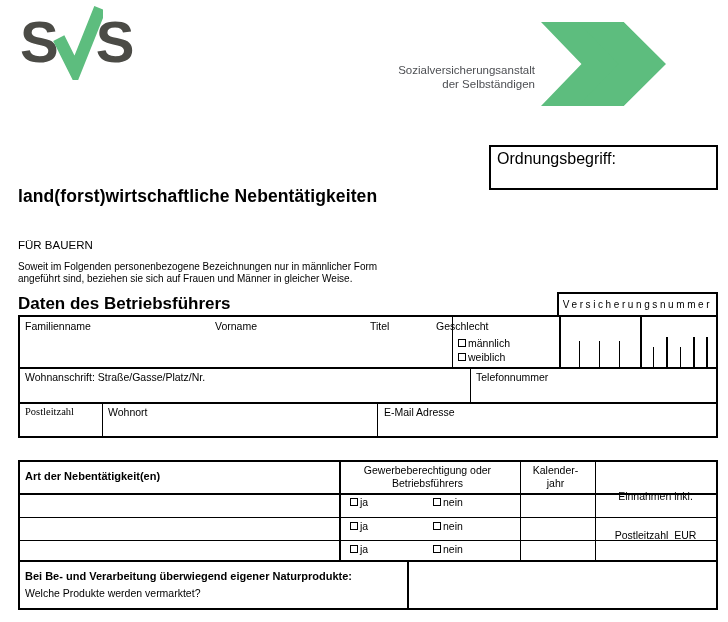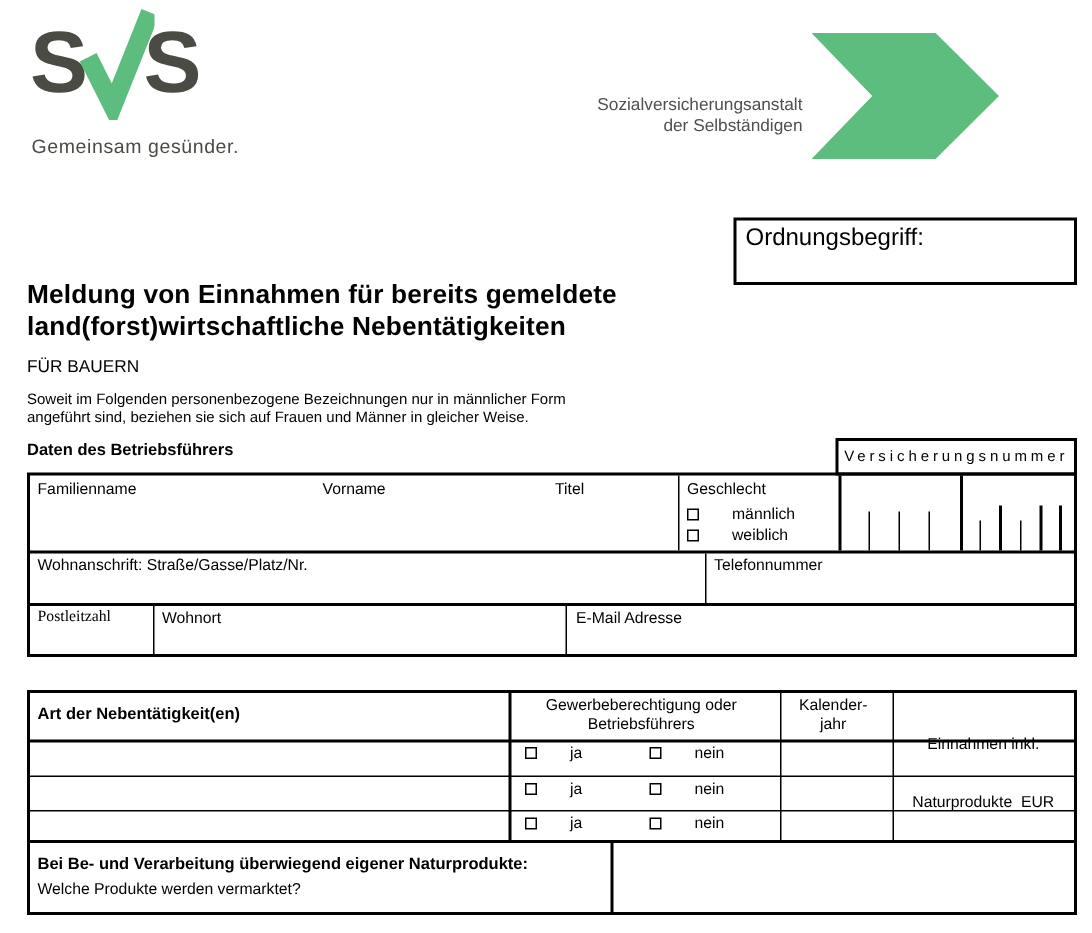--- a/index.html
+++ b/index.html
@@ -15,66 +15,64 @@
   .chev{top:22px;width:88px;height:84px;background:#5dbd7e;
         clip-path:polygon(0 0,52% 0,100% 50%,52% 100%,0 100%,46% 50%);}
   .chev1{left:541px;} .chev2{left:578px;}
   
   .ordbox{left:489px;top:145px;width:229px;height:45px;border:2px solid #000;box-sizing:border-box;}
   .ordlbl{left:497px;top:150px;font-size:16px;}
   
   .title{left:18px;top:186px;font-size:17.5px;font-weight:bold;line-height:21px;letter-spacing:.1px;}
   .subtitle{left:18px;top:239px;font-size:11.5px;font-weight:normal;}
   .disclaimer{left:18px;top:261px;font-size:10px;line-height:12px;}
-  .sechead{left:18px;top:294px;font-size:11px;font-weight:bold;}
+  .sechead{left:18px;top:294px;font-size:17px;font-weight:bold;}
   
   .vline,.hline{background:#000;}
   .lbl{font-size:10.5px;}
   .b{font-weight:bold;}
   
   .vsnrhead{left:557px;top:292px;width:161px;height:25px;border:2px solid #000;box-sizing:border-box;
             display:flex;align-items:center;justify-content:center;font-size:10px;letter-spacing:2.6px;white-space:nowrap;}
   
   .table1{left:18px;top:315px;width:700px;height:123px;border:2px solid #000;box-sizing:border-box;}
   .table2{left:18px;top:460px;width:700px;height:102px;border:2px solid #000;box-sizing:border-box;}
   .box3{left:18px;top:560px;width:700px;height:50px;border:2px solid #000;box-sizing:border-box;}
   
-  .cbrow{display:flex;align-items:center;gap:22px;}
+  .cbrow{display:flex;align-items:center;gap:2px;}
   .cb{display:inline-block;width:8px;height:8px;border:1.4px solid #000;box-sizing:border-box;background:#fff;}
   .cbl{font-size:10.5px;line-height:10px;}
   .center2{text-align:center;font-size:10.5px;line-height:13px;}
   .pre{white-space:pre;}
   .fill{background:transparent;}
 </style>
 </head>
 <body>
 
 <div class="page">
 
   <div class="abs logo">
     <span class="logo-s">S</span>
     <svg class="logo-check" viewBox="0 0 52 76">
       <path d="M6 34 L23 68 L49 3" stroke="#5dbd7e" stroke-width="13" fill="none"></path>
     </svg>
     <span class="logo-s">S</span>
   </div>
-  <div class="abs tagline">Gemeinsam gesünder.</div>
 
   <div class="abs org">
     <div>Sozialversicherungsanstalt</div>
     <div>der Selbständigen</div>
   </div>
   <div class="abs chev chev1"></div>
   <div class="abs chev chev2"></div>
 
   <div class="abs ordbox"></div>
   <div class="abs ordlbl">Ordnungsbegriff:</div>
 
   <div class="abs title">
-    <div>Meldung von Einnahmen für bereits gemeldete</div>
     <div>land(forst)wirtschaftliche Nebentätigkeiten</div>
   </div>
   <div class="abs subtitle">FÜR BAUERN</div>
   <div class="abs disclaimer">
     <div>Soweit im Folgenden personenbezogene Bezeichnungen nur in männlicher Form</div>
     <div>angeführt sind, beziehen sie sich auf Frauen und Männer in gleicher Weise.</div>
   </div>
 
   <div class="abs sechead">Daten des Betriebsführers</div>
 
@@ -109,21 +107,21 @@
     <div class="abs fill" style="left:0;top:62px;width:448px;height:23px;"></div>
     <div class="abs fill" style="left:452px;top:62px;width:244px;height:23px;"></div>
     <div class="abs fill" style="left:0;top:97px;width:80px;height:22px;"></div>
     <div class="abs fill" style="left:84px;top:97px;width:271px;height:22px;"></div>
     <div class="abs fill" style="left:359px;top:97px;width:337px;height:22px;"></div>
   </div>
 
   <div class="abs lbl" style="left:25px;top:320px;">Familienname</div>
   <div class="abs lbl" style="left:215px;top:320px;">Vorname</div>
   <div class="abs lbl" style="left:370px;top:320px;">Titel</div>
-  <div class="abs lbl" style="left:458px;top:320px;">Geschlecht</div>
+  <div class="abs lbl" style="left:436px;top:320px;">Geschlecht</div>
 
   <div class="abs cbrow" style="left:458px;top:338px;">
     <span class="cb"></span>
     <span class="cbl">männlich</span>
   </div>
   <div class="abs cbrow" style="left:458px;top:352px;">
     <span class="cb"></span>
     <span class="cbl">weiblich</span>
   </div>
 
@@ -158,21 +156,21 @@
   <div class="abs center2" style="left:337px;top:464px;width:181px;">
     <div>Gewerbeberechtigung oder</div>
     <div>Betriebsführers</div>
   </div>
   <div class="abs center2" style="left:518px;top:464px;width:75px;">
     <div>Kalender-</div>
     <div>jahr</div>
   </div>
   <div class="abs center2 pre" style="left:593px;top:464px;width:125px;">
     <div>Einnahmen inkl.</div>
-    <div>Naturprodukte  EUR</div>
+    <div>Postleitzahl  EUR</div>
   </div>
 
   <div class="abs cbrow" style="left:350px;top:497px;">
     <span class="cb"></span>
     <span class="cbl">ja</span>
   </div>
   <div class="abs cbrow" style="left:433px;top:497px;">
     <span class="cb"></span>
     <span class="cbl">nein</span>
   </div>

